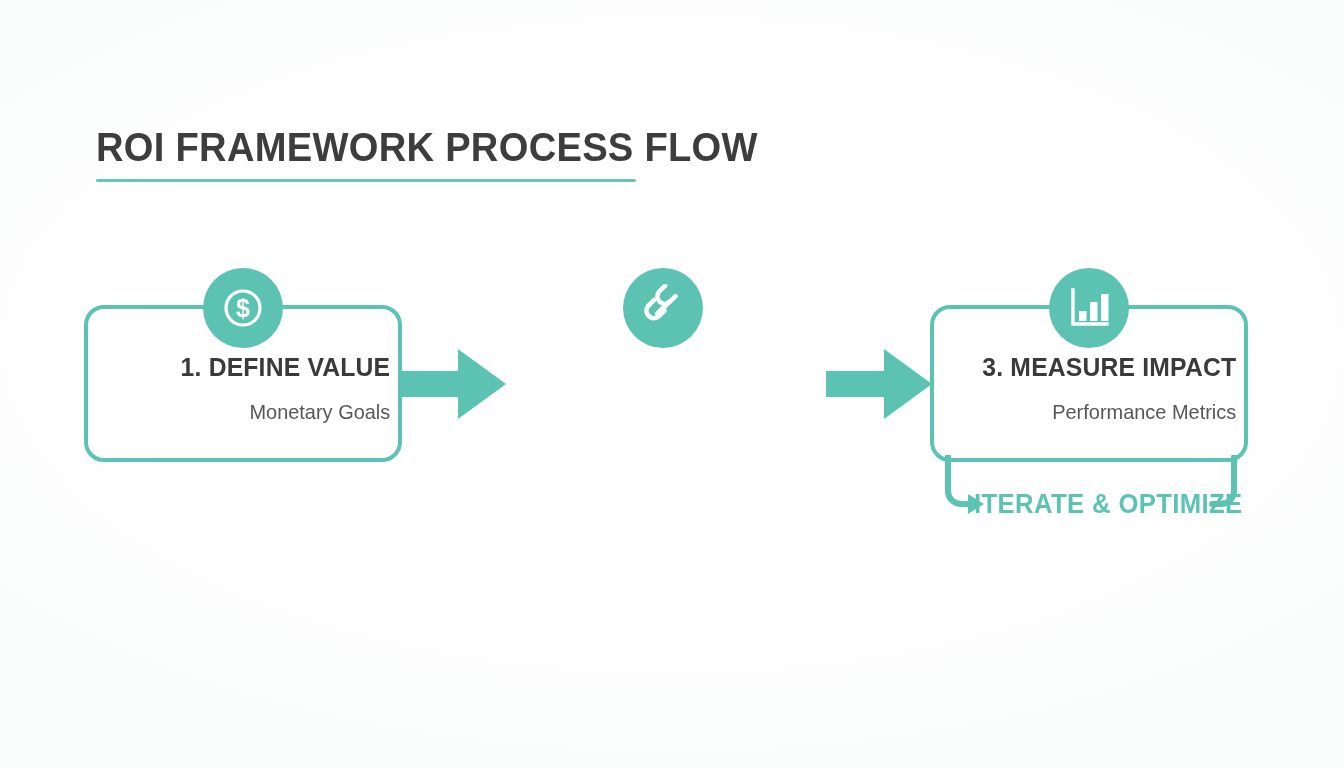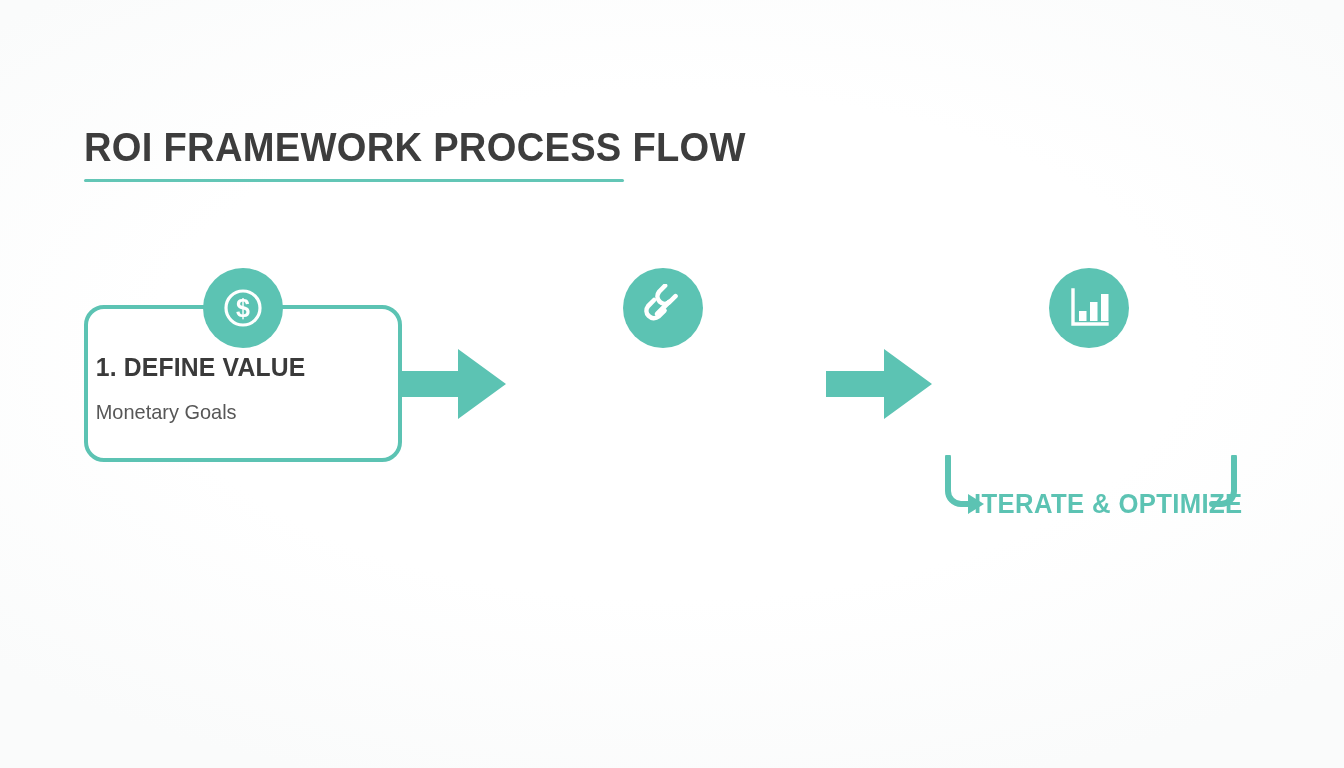--- a/index.html
+++ b/index.html
@@ -20,21 +20,21 @@
     position: absolute;
     inset: 0;
     background:
       radial-gradient(ellipse 70% 60% at 50% 45%, #ffffff 0%, #ffffff 55%, #fafbfb 100%);
     pointer-events: none;
   }
 
   
   .title-block {
     position: absolute;
-    left: 84px;
+    left: 96px;
     top: 126px;
   }
   .page-title {
     font-family: "Liberation Sans Narrow", "Liberation Sans", sans-serif;
     font-size: 41px;
     font-weight: bold;
     letter-spacing: 0.3px;
     color: #3d3d3d;
     line-height: 1.05;
     transform: scaleX(0.93);
@@ -71,21 +71,21 @@
   .step-1 { left: 84px; }
   .step-2 { left: 504px; }
   .step-3 { left: 930px; }
 
   .step-inner {
     position: absolute;
     left: 0;
     right: 0;
     top: 50%;
     transform: translateY(-50%);
-    text-align: left;
+    text-align: right;
     padding-top: 8px;
   }
   .step-title {
     font-family: "Liberation Sans Narrow", "Liberation Sans", sans-serif;
     font-size: 26px;
     font-weight: bold;
     color: #3a3a3a;
     letter-spacing: 0.2px;
     white-space: nowrap;
     transform: scaleX(0.95);
@@ -162,20 +162,26 @@
 <div class="flow">
 
   <div class="step-box step-1">
     <div class="step-inner">
       <div class="step-title">1. DEFINE VALUE</div>
       <div class="step-sub">Monetary Goals</div>
     </div>
   </div>
 
 
+  <div class="step-box step-3">
+    <div class="step-inner">
+      <div class="step-title">3. MEASURE IMPACT</div>
+      <div class="step-sub">Performance Metrics</div>
+    </div>
+  </div>
 
   <div class="icon-badge badge-1">
     <span>
       <svg width="48" height="48" viewBox="0 0 48 48">
         <circle cx="24" cy="24" r="17" fill="none" stroke="#ffffff" stroke-width="3.2"></circle>
         <text x="24" y="33" text-anchor="middle" font-family="Liberation Sans, sans-serif" font-size="25" font-weight="bold" fill="#ffffff">$</text>
       </svg>
     </span>
   </div>
 

